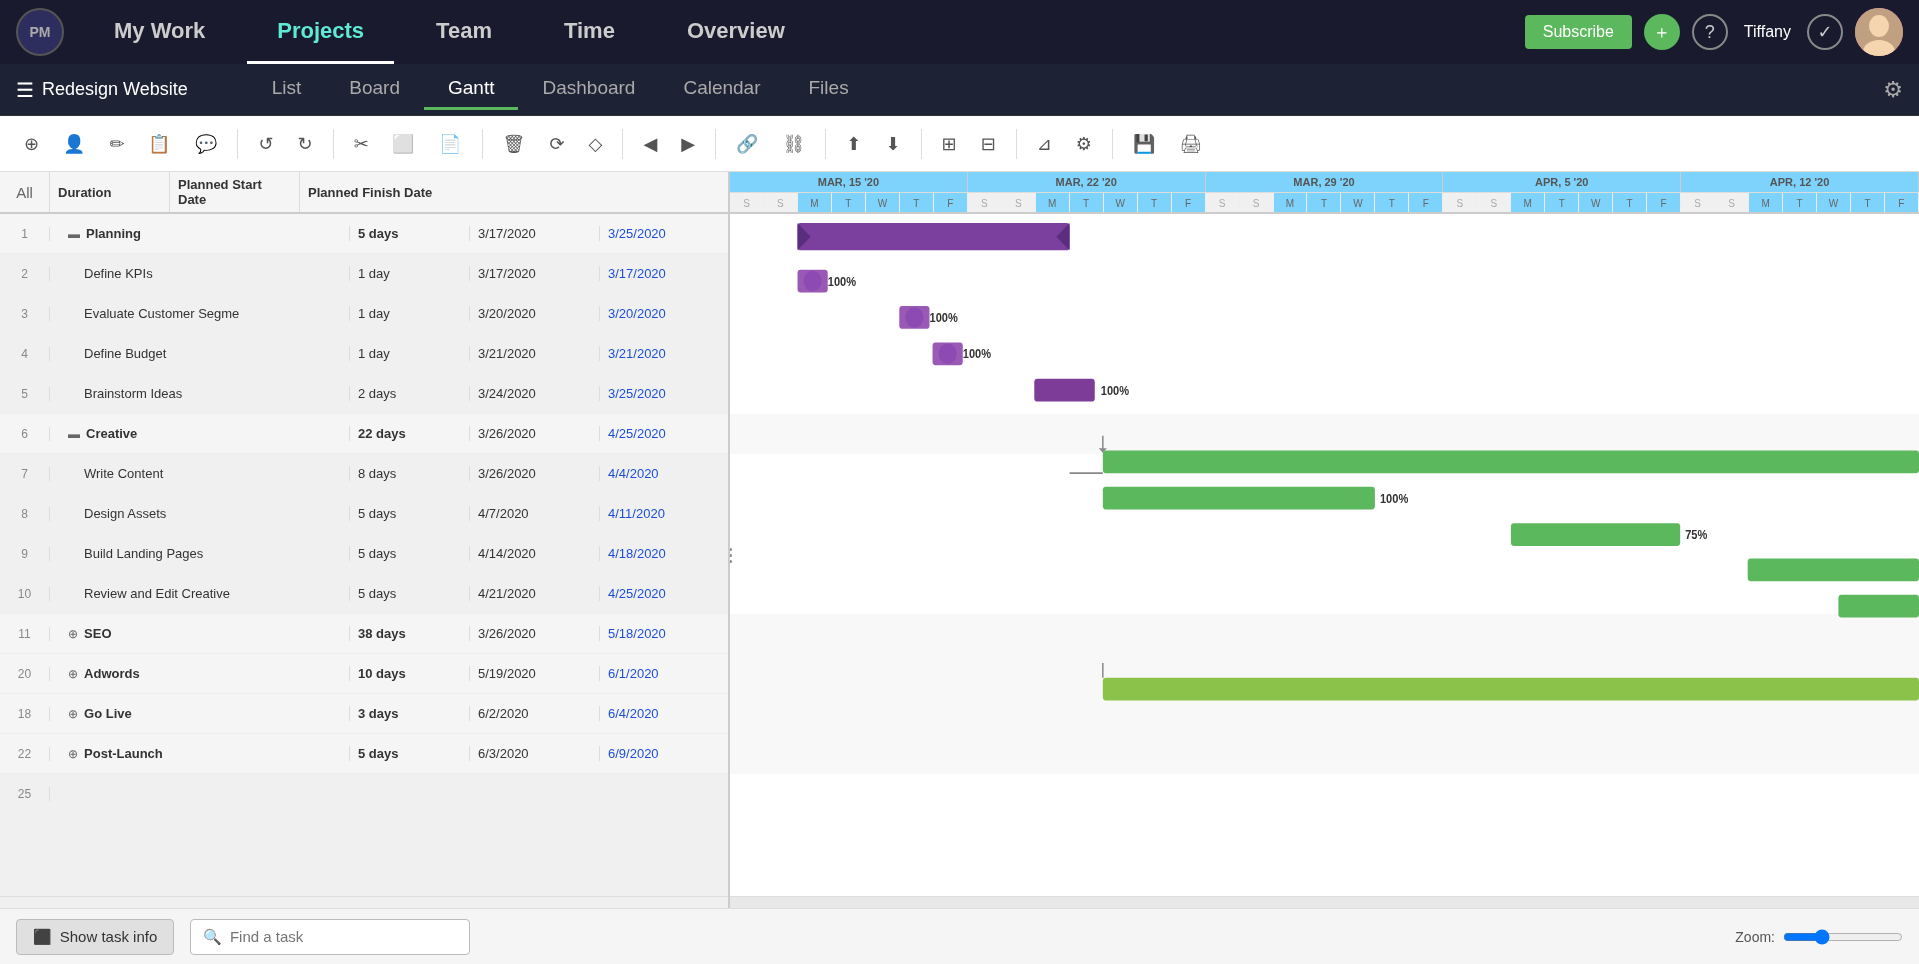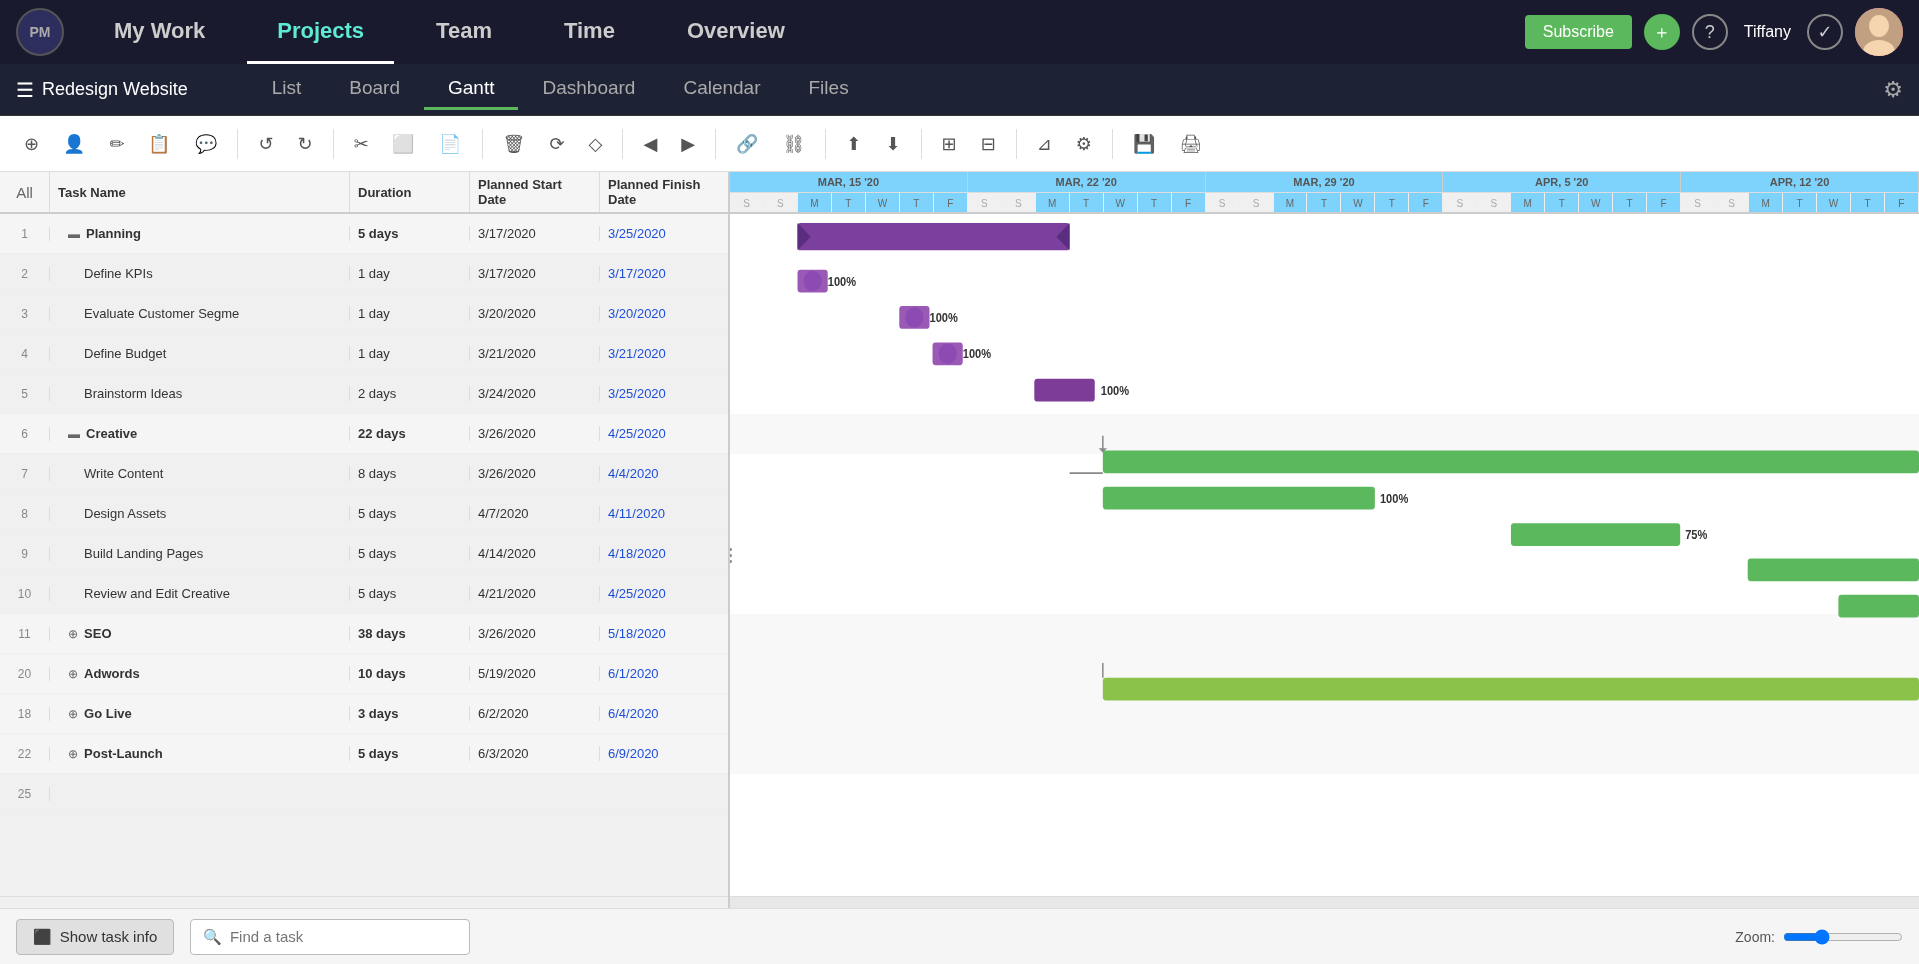--- a/index.html
+++ b/index.html
@@ -280,21 +280,20 @@
   <div class="tb-sep"></div>
   <button class="tb-btn">💾</button>
   <button class="tb-btn">🖨</button>
 </div>
 
 <div class="main-content">
 
   <div class="task-grid">
     <div class="grid-header">
       <div class="col-all">All</div>
-      <div class="col-name">Task Name</div>
       <div class="col-dur">Duration</div>
       <div class="col-start">Planned Start Date</div>
       <div class="col-finish">Planned Finish Date</div>
     </div>
     <div class="grid-body">
 
       <div class="grid-row group-row">
         <div class="row-num">1</div>
         <div class="row-name">
           <div class="color-bar purple"></div>

